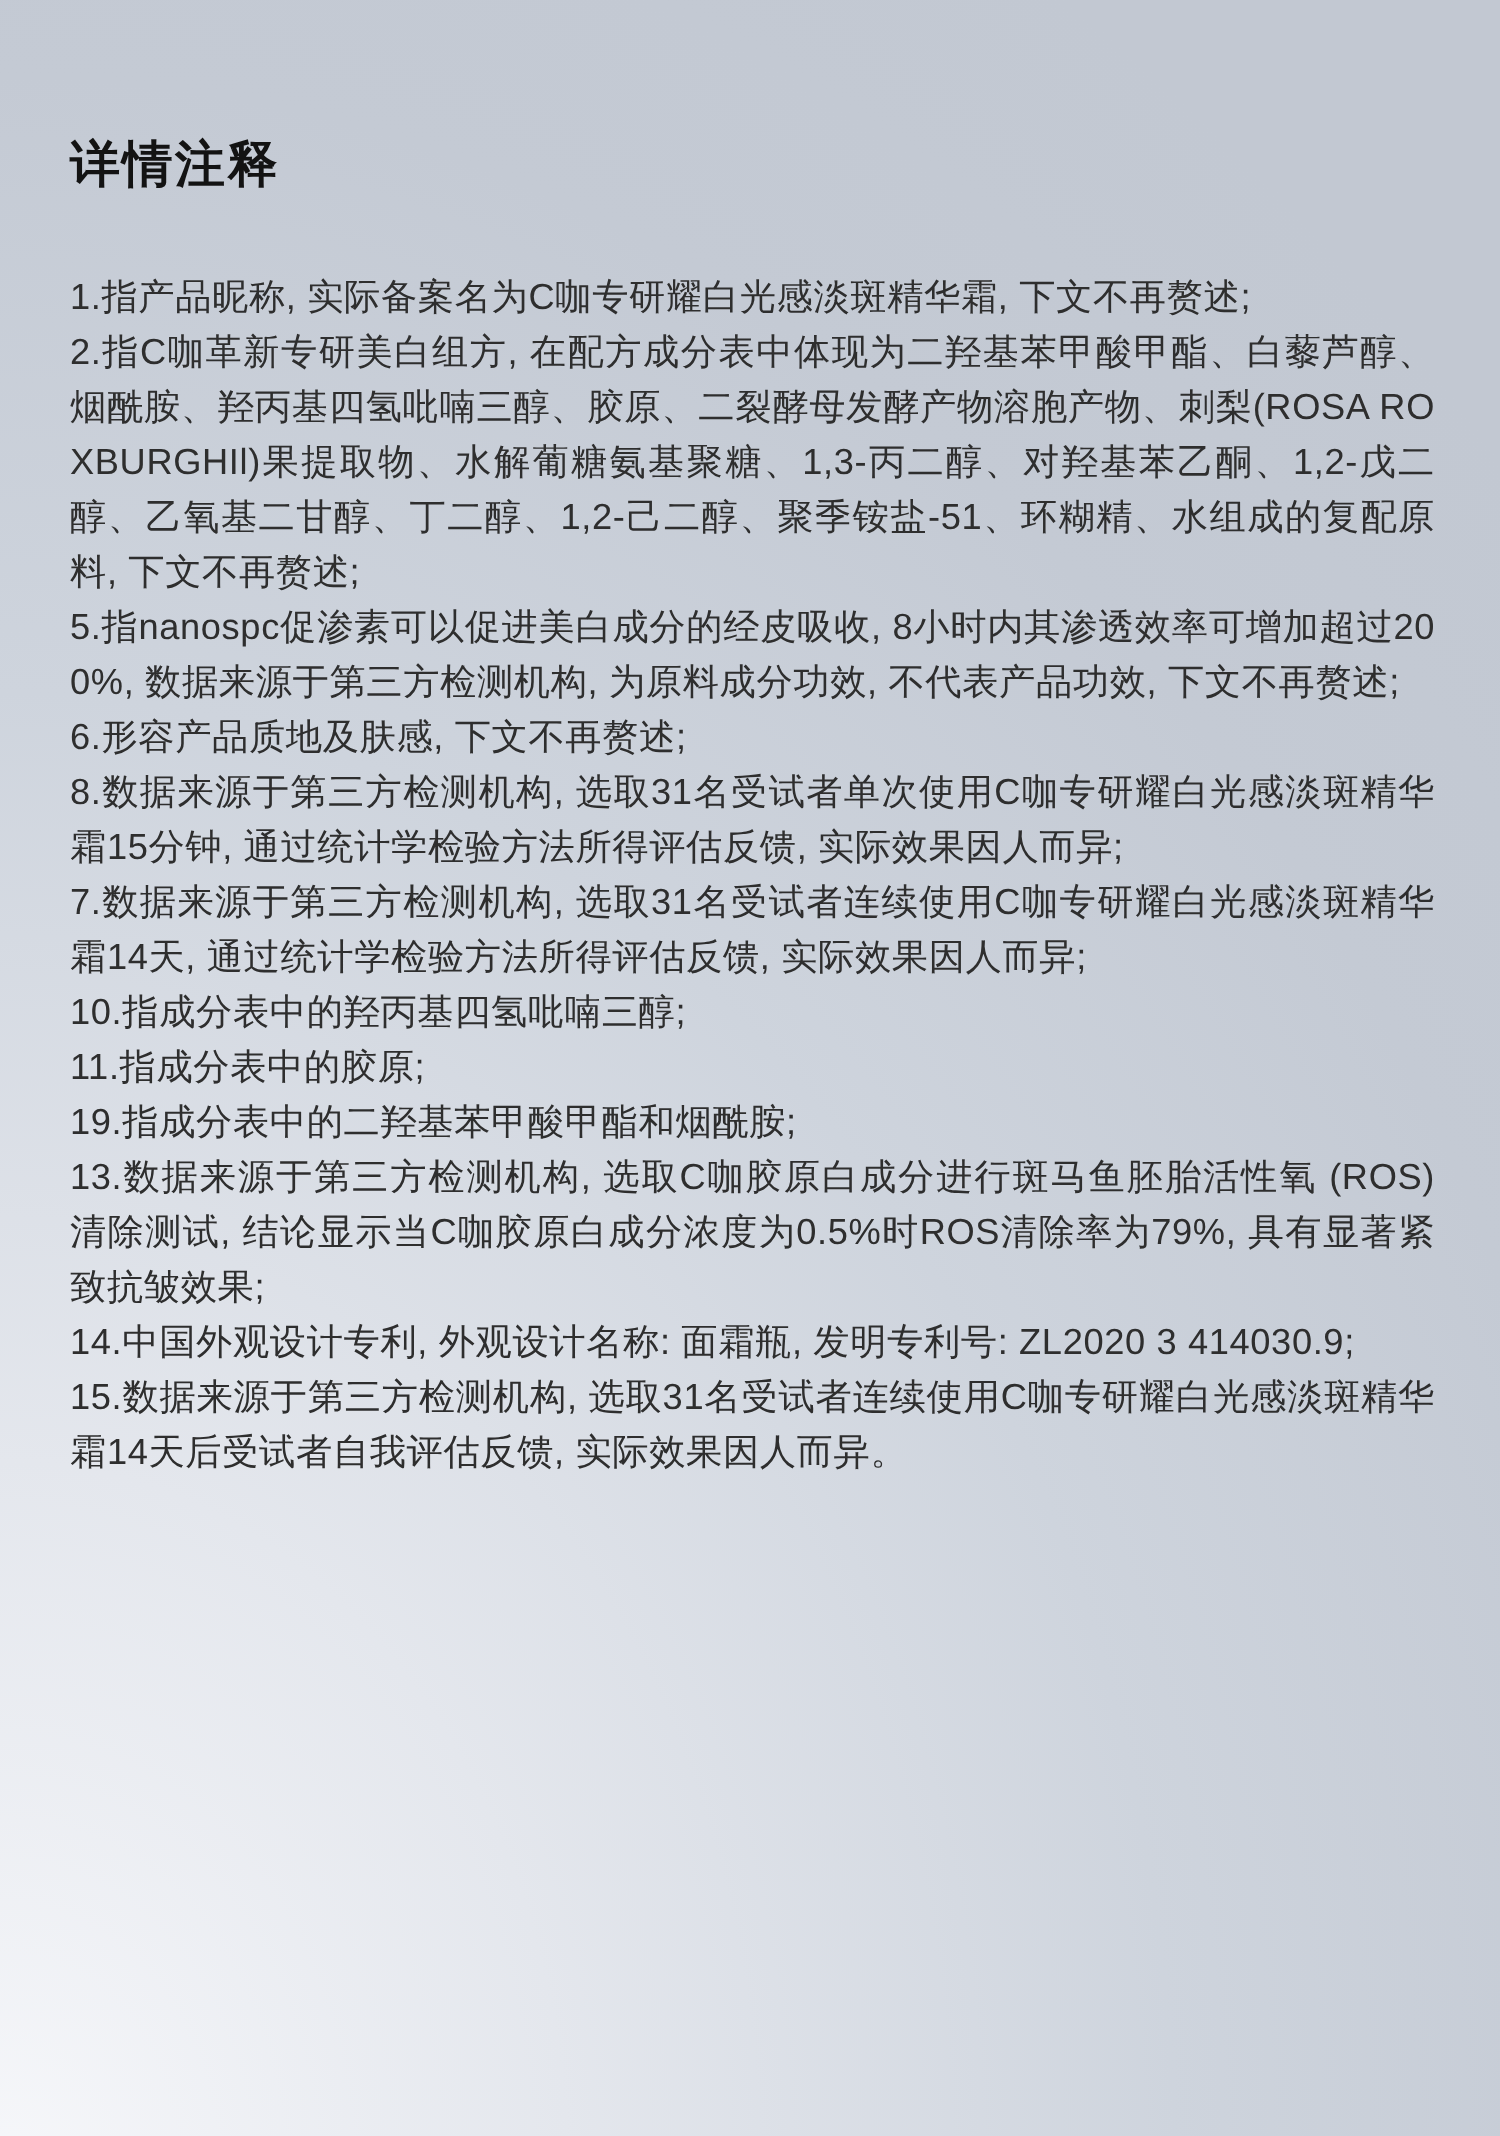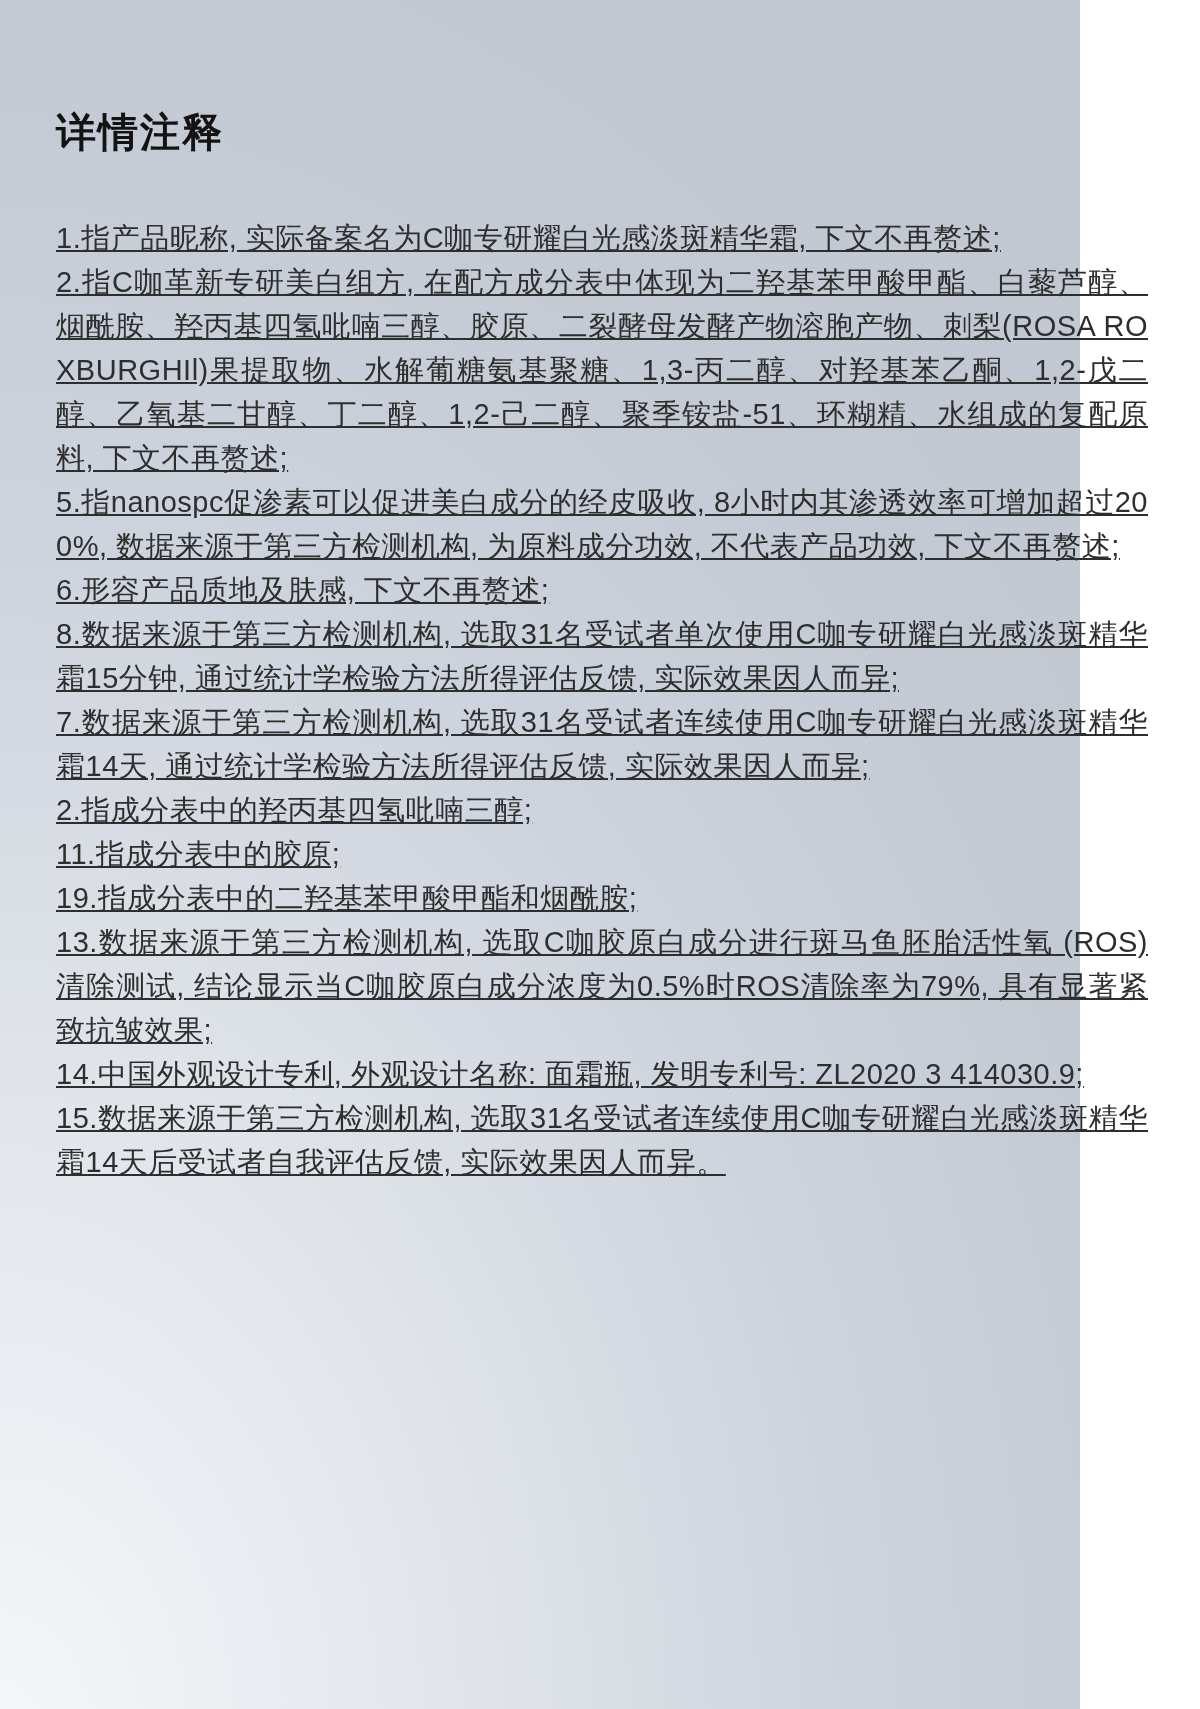--- a/index.html
+++ b/index.html
@@ -8,21 +8,21 @@
     padding: 0;
   }
   body {
     width: 1200px;
     height: 1709px;
     overflow: hidden;
     font-family: "Liberation Sans", "DejaVu Sans", sans-serif;
   }
   .page {
     position: relative;
-    width: 1080px;
+    width: 1200px;
     height: 1709px;
     box-sizing: border-box;
     
     background:
       radial-gradient(135% 120% at 0% 102%,
         #f6f7fa 0%,
         #e4e7ed 28%,
         #ced4dd 58%,
         #c4cad4 82%,
         #c2c8d2 100%);
@@ -42,35 +42,34 @@
   .note {
     margin: 0;
     font-size: 29px;
     line-height: 44px;
     font-weight: 400;
     color: #2e2e2e;
     text-align: justify;
     text-justify: inter-ideograph;
     letter-spacing: 0.5px;
     word-break: break-all;
-    text-decoration: underline;
   }
 </style>
 </head>
 <body>
 
 <div class="page">
   <h1 class="page-title">详情注释</h1>
   <div class="notes">
     <p class="note">1.指产品昵称, 实际备案名为C咖专研耀白光感淡斑精华霜, 下文不再赘述;</p>
     <p class="note">2.指C咖革新专研美白组方, 在配方成分表中体现为二羟基苯甲酸甲酯、白藜芦醇、烟酰胺、羟丙基四氢吡喃三醇、胶原、二裂酵母发酵产物溶胞产物、刺梨(ROSA ROXBURGHIl)果提取物、水解葡糖氨基聚糖、1,3-丙二醇、对羟基苯乙酮、1,2-戊二醇、乙氧基二甘醇、丁二醇、1,2-己二醇、聚季铵盐-51、环糊精、水组成的复配原料, 下文不再赘述;</p>
     <p class="note">5.指nanospc促渗素可以促进美白成分的经皮吸收, 8小时内其渗透效率可增加超过200%, 数据来源于第三方检测机构, 为原料成分功效, 不代表产品功效, 下文不再赘述;</p>
     <p class="note">6.形容产品质地及肤感, 下文不再赘述;</p>
     <p class="note">8.数据来源于第三方检测机构, 选取31名受试者单次使用C咖专研耀白光感淡斑精华霜15分钟, 通过统计学检验方法所得评估反馈, 实际效果因人而异;</p>
     <p class="note">7.数据来源于第三方检测机构, 选取31名受试者连续使用C咖专研耀白光感淡斑精华霜14天, 通过统计学检验方法所得评估反馈, 实际效果因人而异;</p>
-    <p class="note">2.指成分表中的羟丙基四氢吡喃三醇;</p>
+    <p class="note">10.指成分表中的羟丙基四氢吡喃三醇;</p>
     <p class="note">11.指成分表中的胶原;</p>
     <p class="note">19.指成分表中的二羟基苯甲酸甲酯和烟酰胺;</p>
     <p class="note">13.数据来源于第三方检测机构, 选取C咖胶原白成分进行斑马鱼胚胎活性氧 (ROS) 清除测试, 结论显示当C咖胶原白成分浓度为0.5%时ROS清除率为79%, 具有显著紧致抗皱效果;</p>
     <p class="note">14.中国外观设计专利, 外观设计名称: 面霜瓶, 发明专利号: ZL2020 3 414030.9;</p>
     <p class="note">15.数据来源于第三方检测机构, 选取31名受试者连续使用C咖专研耀白光感淡斑精华霜14天后受试者自我评估反馈, 实际效果因人而异。</p>
   </div>
 </div>
 
 </body></html>

